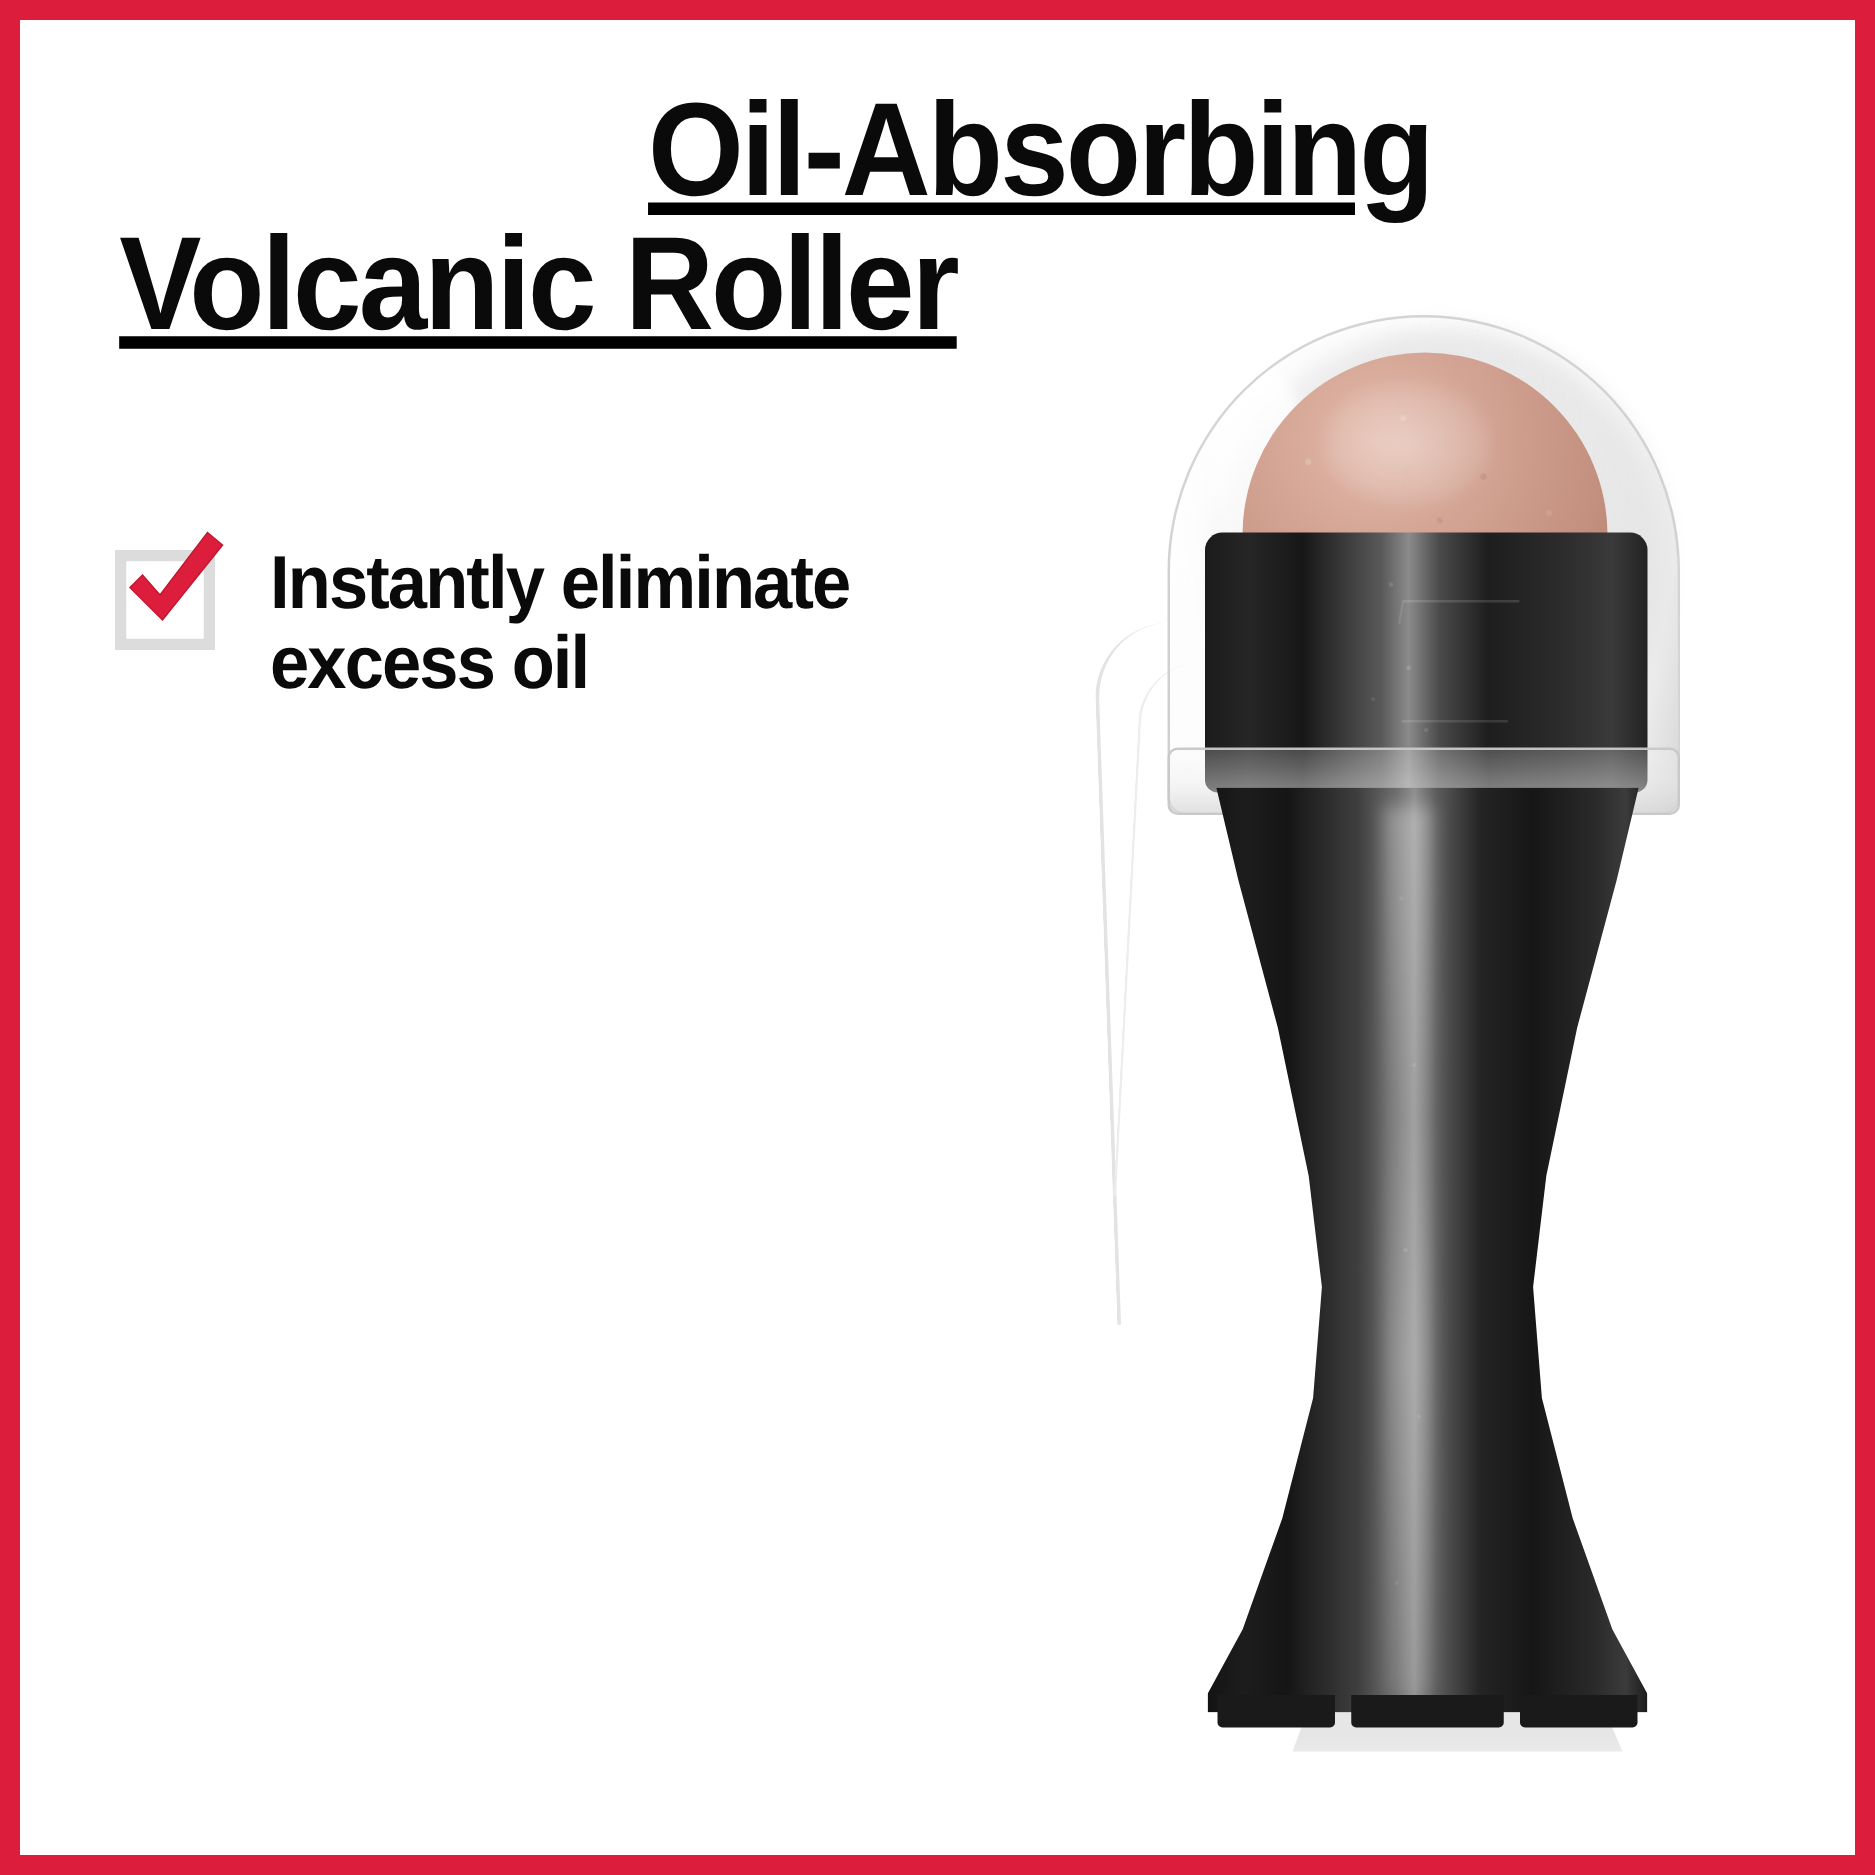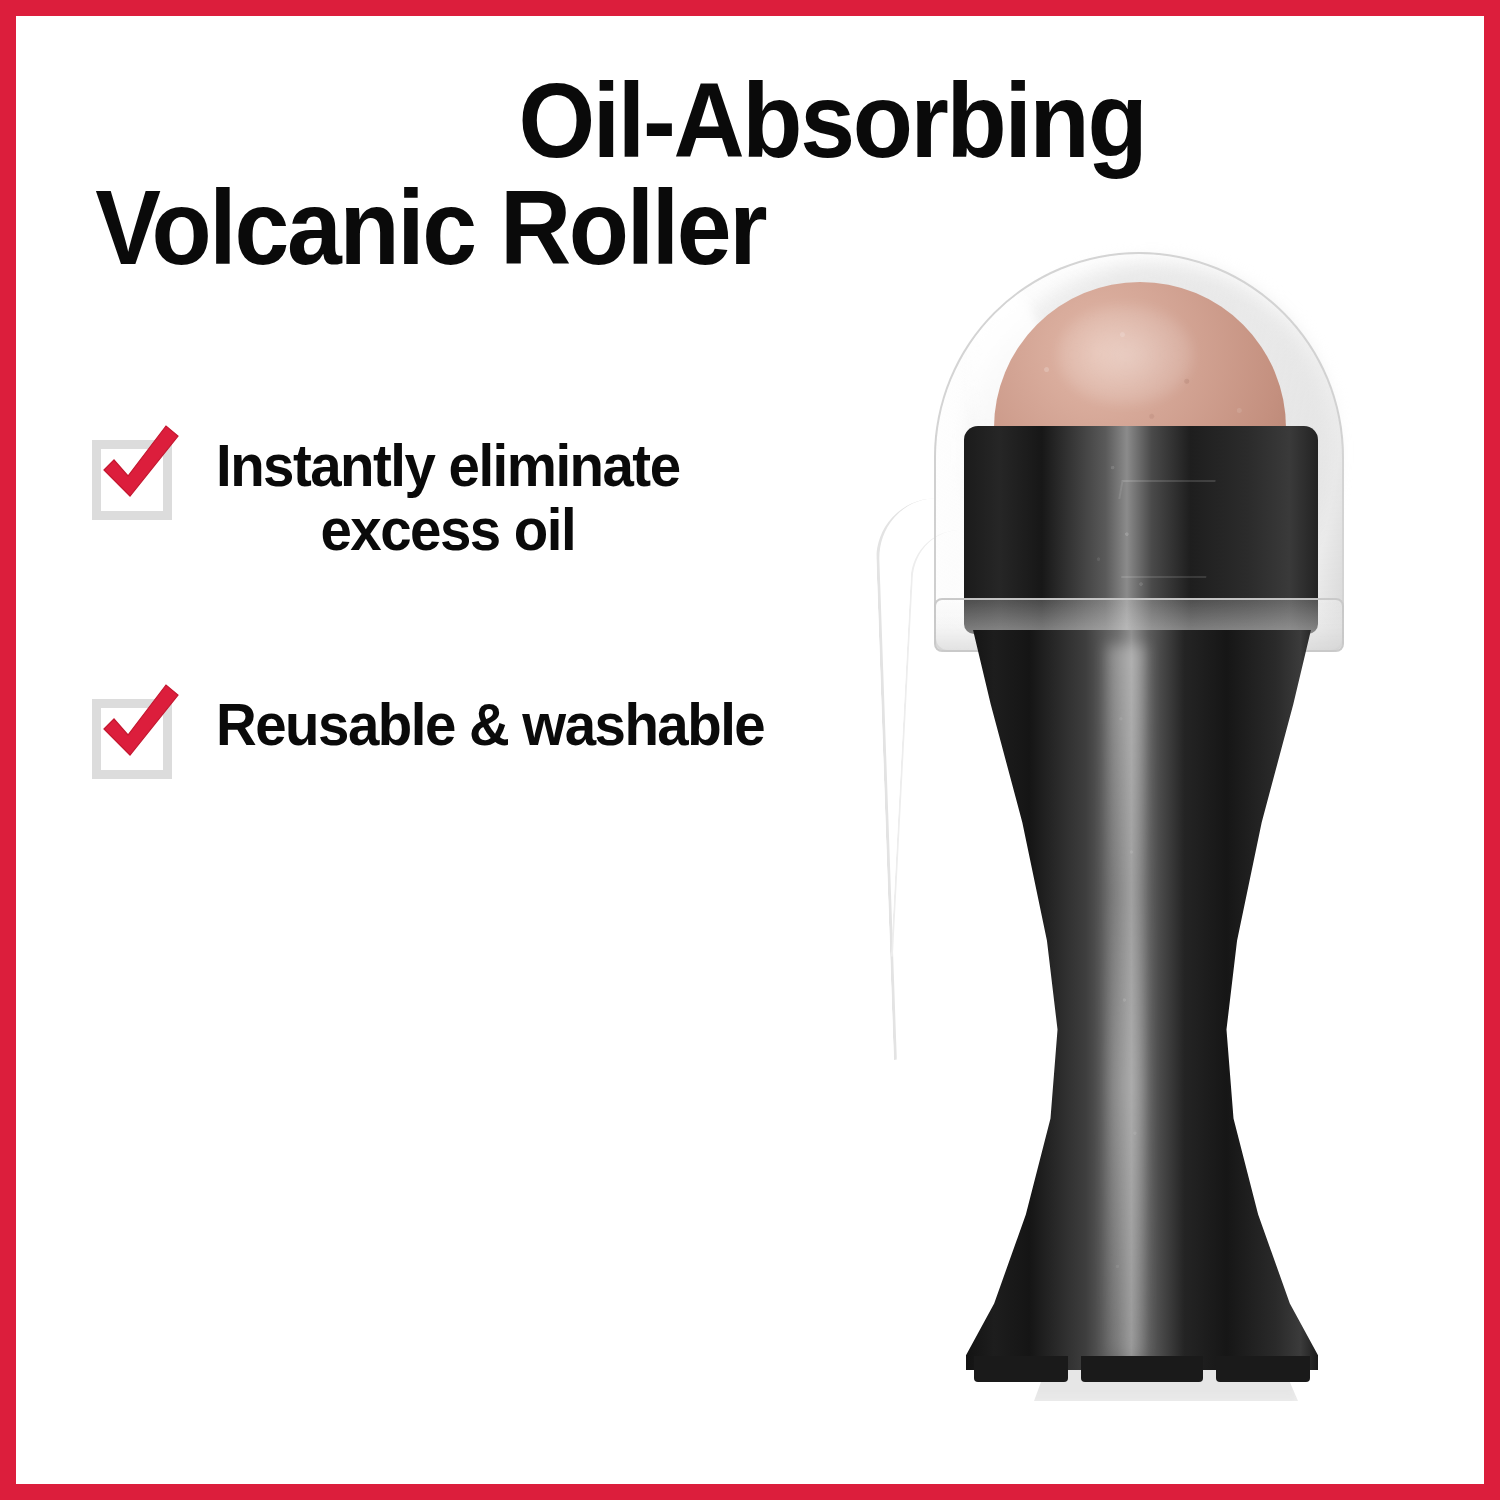--- a/index.html
+++ b/index.html
@@ -29,20 +29,21 @@
     z-index: 40;
   }
 
   
   .title-block {
     position: absolute;
     left: 60px;
     top: 70px;
     width: 1130px;
     z-index: 10;
+    text-decoration: underline;
   }
   .title-line {
     font-family: "Liberation Sans", sans-serif;
     font-weight: 700;
     color: #0a0a0a;
     font-size: 106px;
     line-height: 0.95;
     letter-spacing: -2.5px;
     transform: scaleX(0.93);
     white-space: nowrap;
@@ -65,21 +66,20 @@
     left: 86px;
     top: 420px;
     width: 790px;
     z-index: 10;
   }
   .bullet {
     position: relative;
     display: flex;
     align-items: flex-start;
     margin-bottom: 118px;
-    text-align: center;
   }
   .bullet:last-child { margin-bottom: 0; }
 
   .check-wrap {
     position: relative;
     width: 100px;
     min-width: 100px;
     height: 100px;
     margin-top: 4px;
   }
@@ -427,30 +427,18 @@
           <path d="M10 46 L20 36 L34 52 L72 2 L84 12 L36 72 Z" fill="none" stroke="#c4172f" stroke-width="1.2"></path>
         </svg>
       </div>
       <div class="bullet-text">
         <div>Instantly eliminate</div>
         <div>excess oil</div>
       </div>
     </div>
 
 
-    <div class="bullet">
-      <div class="check-wrap">
-        <div class="check-box"></div>
-        <svg class="check-mark" viewBox="0 0 92 92">
-          <path d="M10 46 L20 36 L34 52 L72 2 L84 12 L36 72 Z" fill="#DC1E3C"></path>
-          <path d="M10 46 L20 36 L34 52 L72 2 L84 12 L36 72 Z" fill="none" stroke="#c4172f" stroke-width="1.2"></path>
-        </svg>
-      </div>
-      <div class="bullet-text">
-        <div>Reusable &amp; washable</div>
-      </div>
-    </div>
 
   </div>
 
   <div class="frame"></div>
 
 </div>
 
 </body></html>

